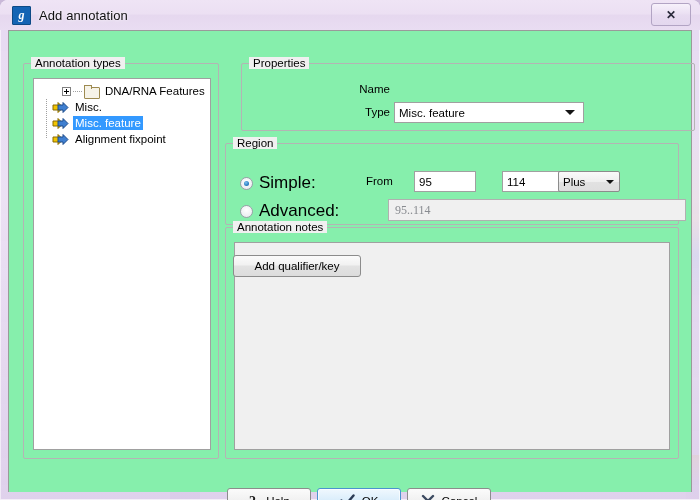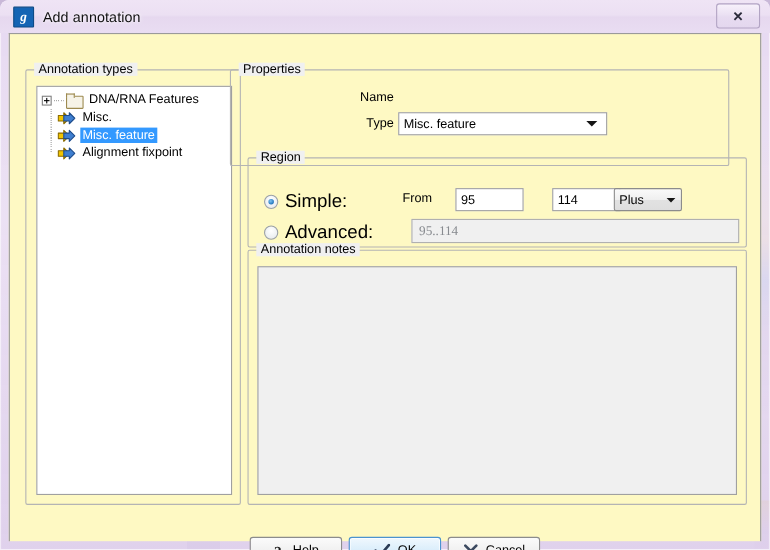--- a/index.html
+++ b/index.html
@@ -65,42 +65,42 @@
     border-radius:3px;
     background: linear-gradient(180deg, rgba(250,246,253,.75) 0%, rgba(232,222,242,.6) 50%, rgba(224,212,236,.55) 100%);
     display:flex; align-items:center; justify-content:center;
     cursor:pointer;
   }
   .close-glyph { color:#2a2a3a; font-size:12px; font-weight:bold; font-family:"Liberation Sans",sans-serif; }
 
   
   .client {
     position:absolute; left:8px; top:30px; width:684px; height:462px;
-    background:#fef9c3;
+    background:#86efac;
     border:1px solid #9a9a9a;
     border-bottom:none;
     box-sizing:border-box;
   }
 
   
   .group {
     position:absolute;
     border:1px solid #b4b4b4;
     border-radius:2px;
     box-sizing:border-box;
   }
   .group-title {
     position:absolute; top:-7px; left:7px;
     background:#f0f0f0; padding:0 4px;
     font-size:11.5px; color:#000;
     white-space:nowrap;
   }
 
   #grp-annotation-types { left:14px; top:32px; width:196px; height:396px; }
-  #grp-properties { left:200px; top:32px; width:454px; height:88px; }
+  #grp-properties { left:232px; top:32px; width:454px; height:68px; }
   #grp-region    { left:216px; top:112px; width:454px; height:82px; }
   #grp-notes     { left:216px; top:196px; width:454px; height:232px; }
 
   
   .tree-box {
     position:absolute; left:9px; top:14px; width:178px; height:372px;
     background:#ffffff;
     border:1px solid #a0a0a0;
     box-sizing:border-box;
     overflow:hidden;
@@ -168,20 +168,21 @@
   }
   .combo.btnstyle {
     background: linear-gradient(180deg,#fafafa 0%,#efefef 50%,#e2e2e2 51%,#dedede 100%);
     border:1px solid #8c8c8c; border-radius:2px;align-items:center;
   }
   .readonly-field {
     position:absolute; box-sizing:border-box;
     border:1px solid #b0b0b0; background:#f0f0f0;
     font-size:12px; color:#888b90; padding:3px 6px;
     font-family:"Liberation Serif", serif;
+    margin-left:14px;
   }
 
   
   .radio-row { position:absolute; display:flex; align-items:center; cursor:default; }
   .radio {
     width:13px; height:13px; border-radius:50%;
     border:1px solid #9aa0a8;
     background: radial-gradient(circle at 50% 35%, #ffffff 0%, #eceff2 70%, #dfe3e8 100%);
     box-sizing:border-box; margin-right:6px; position:relative; flex:none;
   }
@@ -238,21 +239,21 @@
       <span class="close-glyph">✕</span>
     </div>
   </div>
 
   <div class="client">
 
     <div class="group" id="grp-annotation-types">
       <div class="group-title">Annotation types</div>
       <div class="tree-box">
 
-        <div class="tree-row" style="margin-top:4px;">
+        <div class="tree-row" style="margin-top:4px;margin-left:24px;">
           <span class="expander"></span>
           <span class="dotline"></span>
           <span class="folder-icon"></span>
           <span class="tree-label">DNA/RNA Features</span>
         </div>
 
 
         <div class="tree-row">
           <span class="indent">
               <span class="vdots"></span>
@@ -332,20 +333,23 @@
       </div>
 
       <div class="readonly-field" style="left:148px; top:55px; width:298px; height:22px;">95..114</div>
     </div>
 
     <div class="group" id="grp-notes">
       <div class="group-title">Annotation notes</div>
       <div class="notes-panel"></div>
     </div>
 
+    <div class="btn" id="btn-add-qualifier">
+      <span>Add qualifier/key</span>
+    </div>
 
     <div class="btn" id="btn-help">
       <span class="btn-icon">
         <svg width="11" height="14" viewBox="0 0 11 14">
             <text x="1" y="12" font-family="Liberation Serif, serif" font-size="14" font-weight="bold" fill="#1a1a1a">?</text>
           </svg>
       </span>
       <span>Help</span>
     </div>
 

